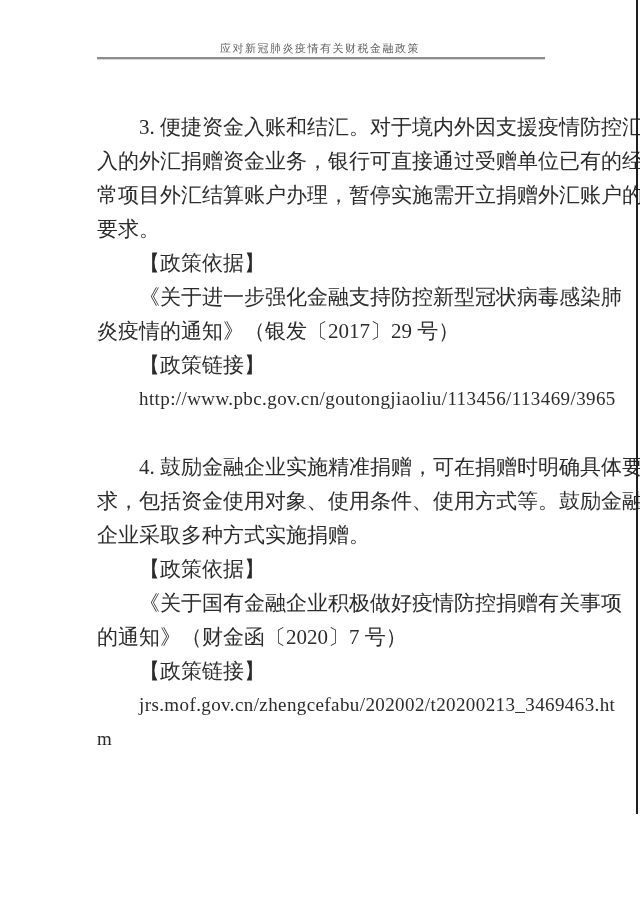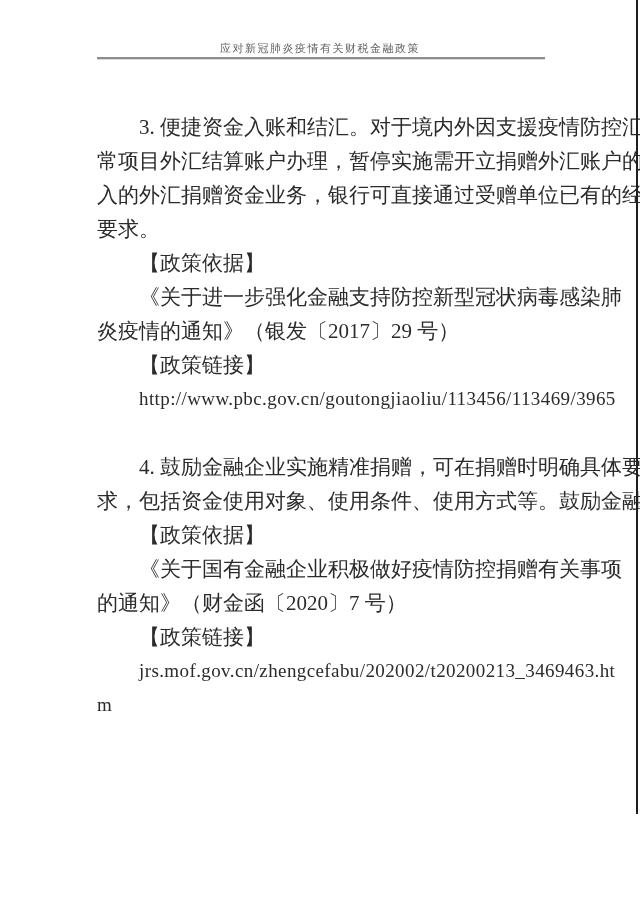--- a/index.html
+++ b/index.html
@@ -82,35 +82,36 @@
 
 <div class="page">
 
   <div class="header-title">应对新冠肺炎疫情有关财税金融政策</div>
 
   <div class="header-rule"></div>
 
   <div class="content">
 
     <div class="line indent stretch">3. 便捷资金入账和结汇。对于境内外因支援疫情防控汇</div>
+    <div class="line stretch">入的外汇捐赠资金业务，银行可直接通过受赠单位已有的经</div>
     <div class="line stretch">常项目外汇结算账户办理，暂停实施需开立捐赠外汇账户的</div>
-    <div class="line stretch">入的外汇捐赠资金业务，银行可直接通过受赠单位已有的经</div>
     <div class="line">要求。</div>
 
     <div class="line indent">【政策依据】</div>
     <div class="line indent stretch">《关于进一步强化金融支持防控新型冠状病毒感染肺</div>
     <div class="line">炎疫情的通知》（银发〔2017〕29 号）</div>
 
     <div class="line indent">【政策链接】</div>
     <div class="line indent url">http://www.pbc.gov.cn/goutongjiaoliu/113456/113469/3965</div>
 
     <div class="line spacer"></div>
 
     <div class="line indent stretch">4. 鼓励金融企业实施精准捐赠，可在捐赠时明确具体要</div>
     <div class="line stretch">求，包括资金使用对象、使用条件、使用方式等。鼓励金融</div>
+    <div class="line">企业采取多种方式实施捐赠。</div>
 
     <div class="line indent">【政策依据】</div>
     <div class="line indent stretch">《关于国有金融企业积极做好疫情防控捐赠有关事项</div>
     <div class="line">的通知》（财金函〔2020〕7 号）</div>
 
     <div class="line indent">【政策链接】</div>
     <div class="line indent url">jrs.mof.gov.cn/zhengcefabu/202002/t20200213_3469463.ht</div>
     <div class="line url">m</div>
 
   </div>

